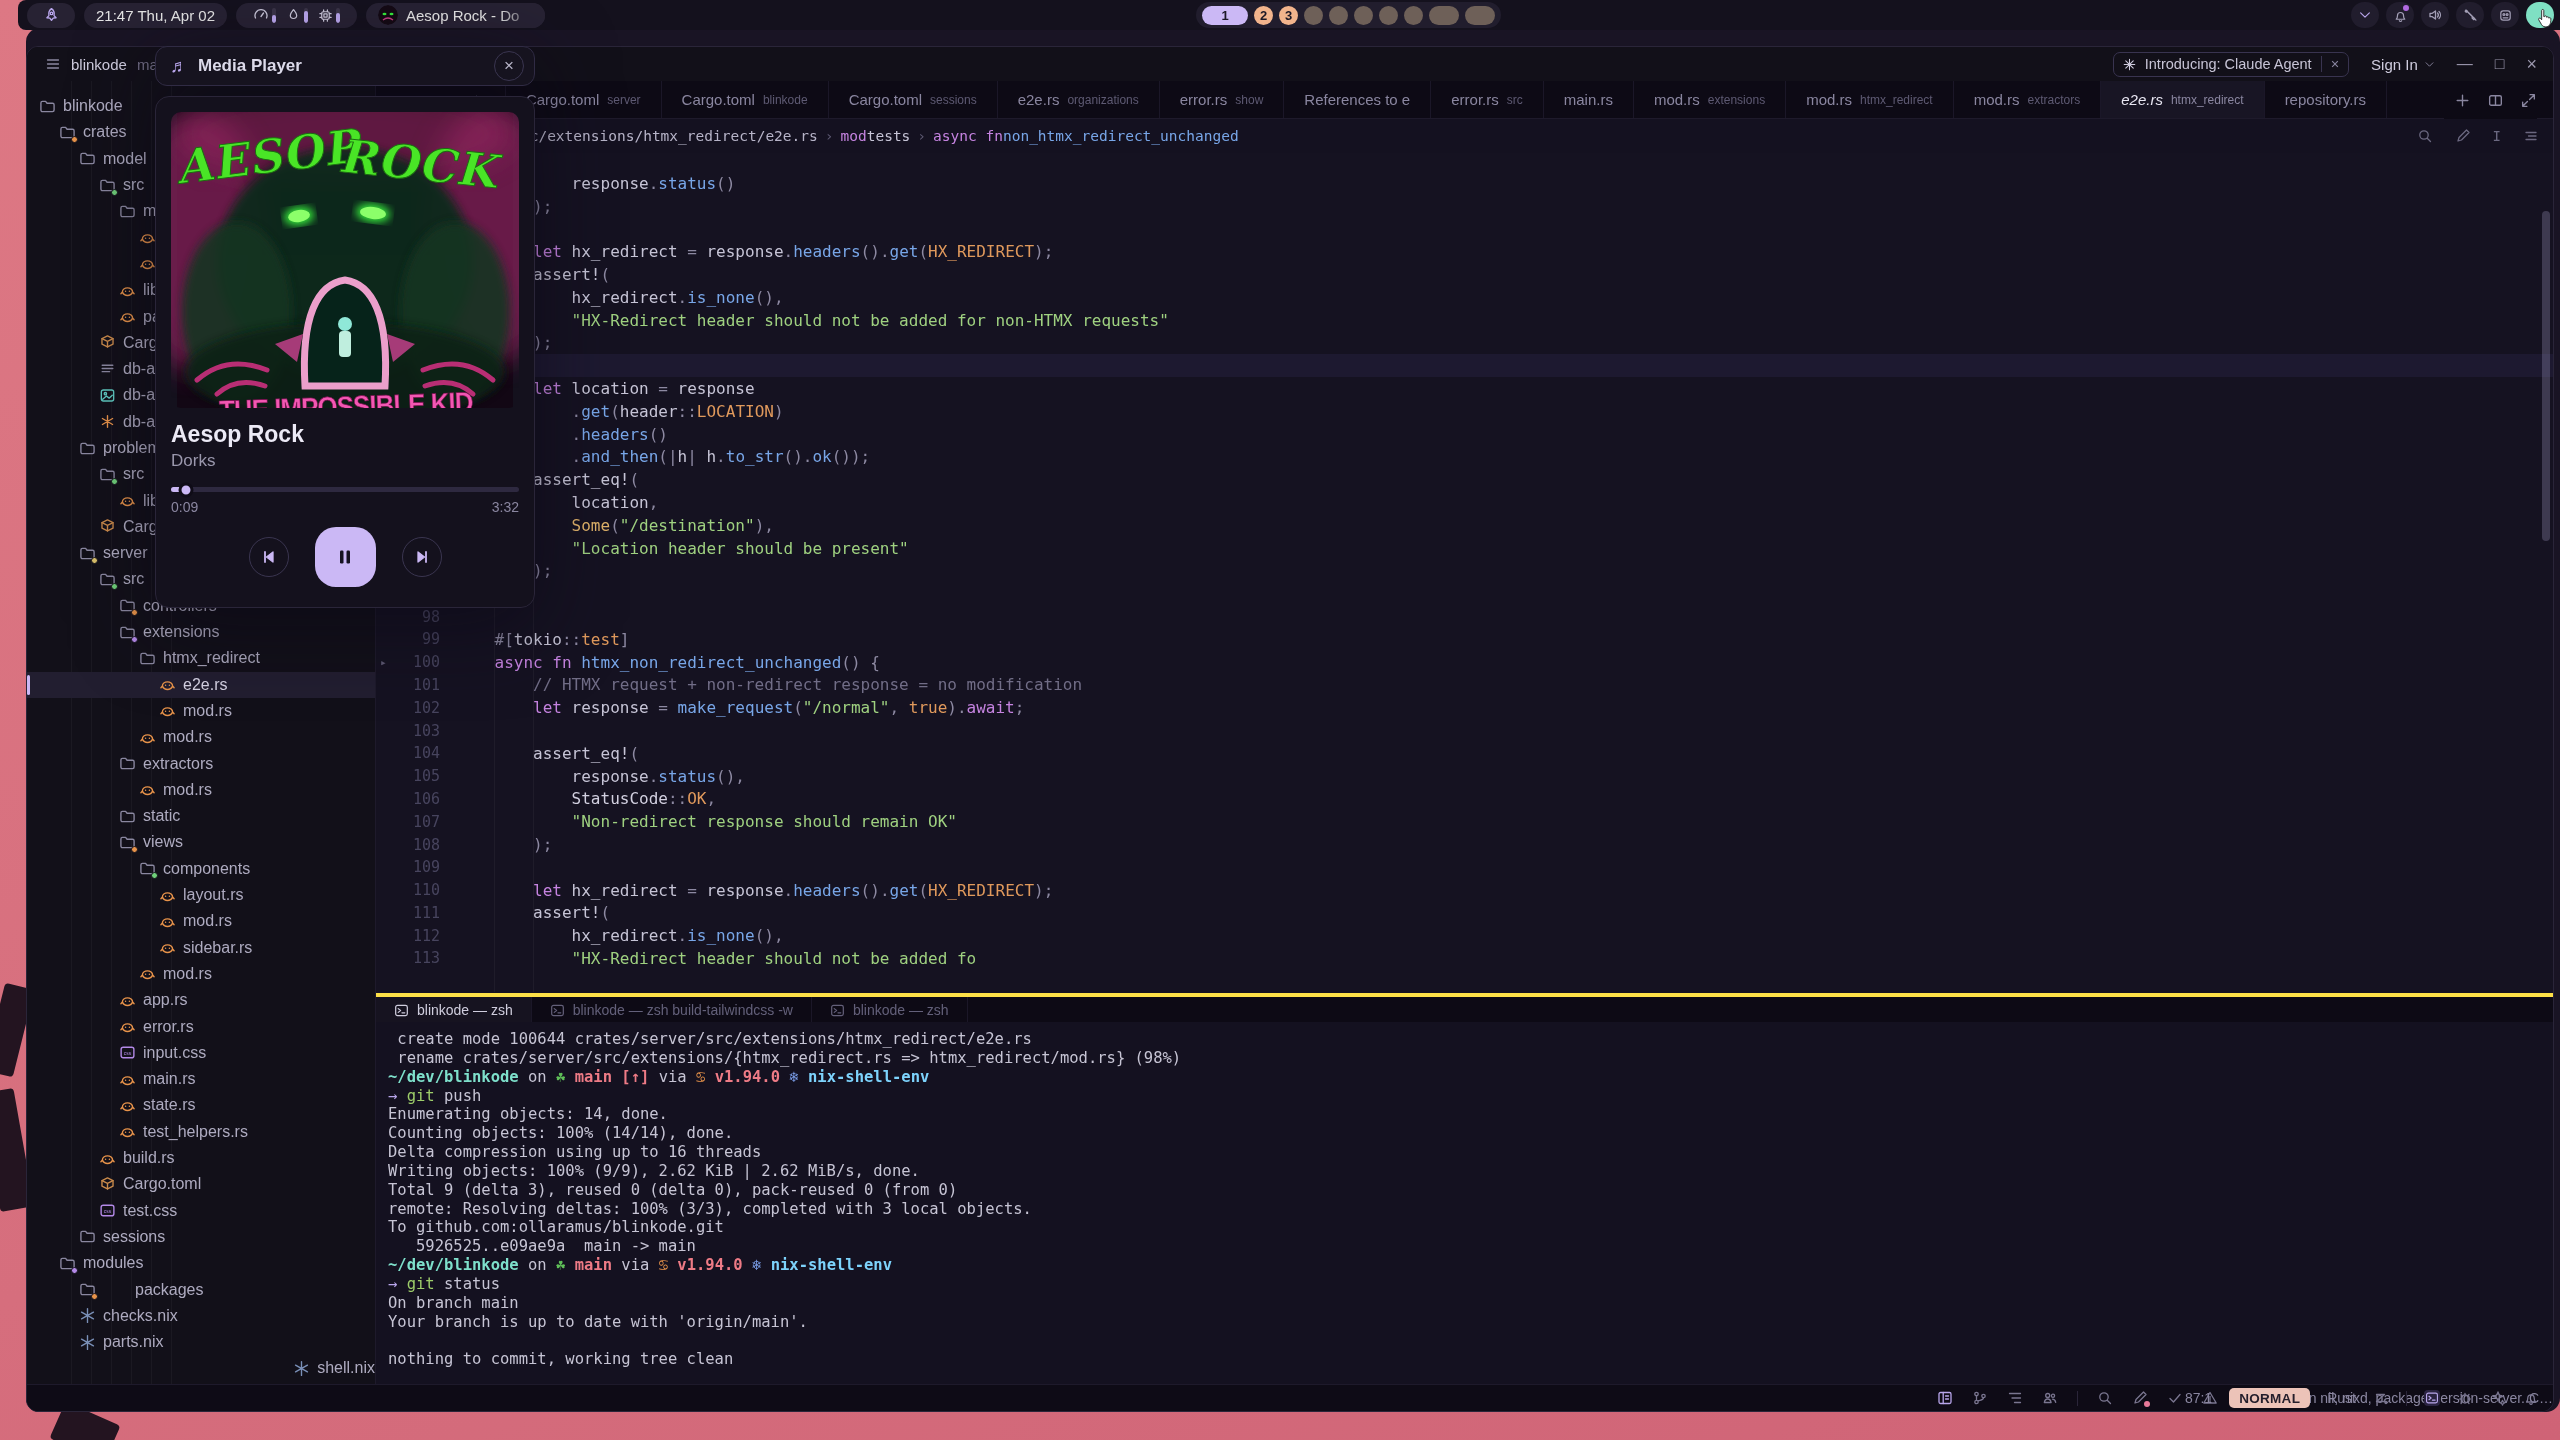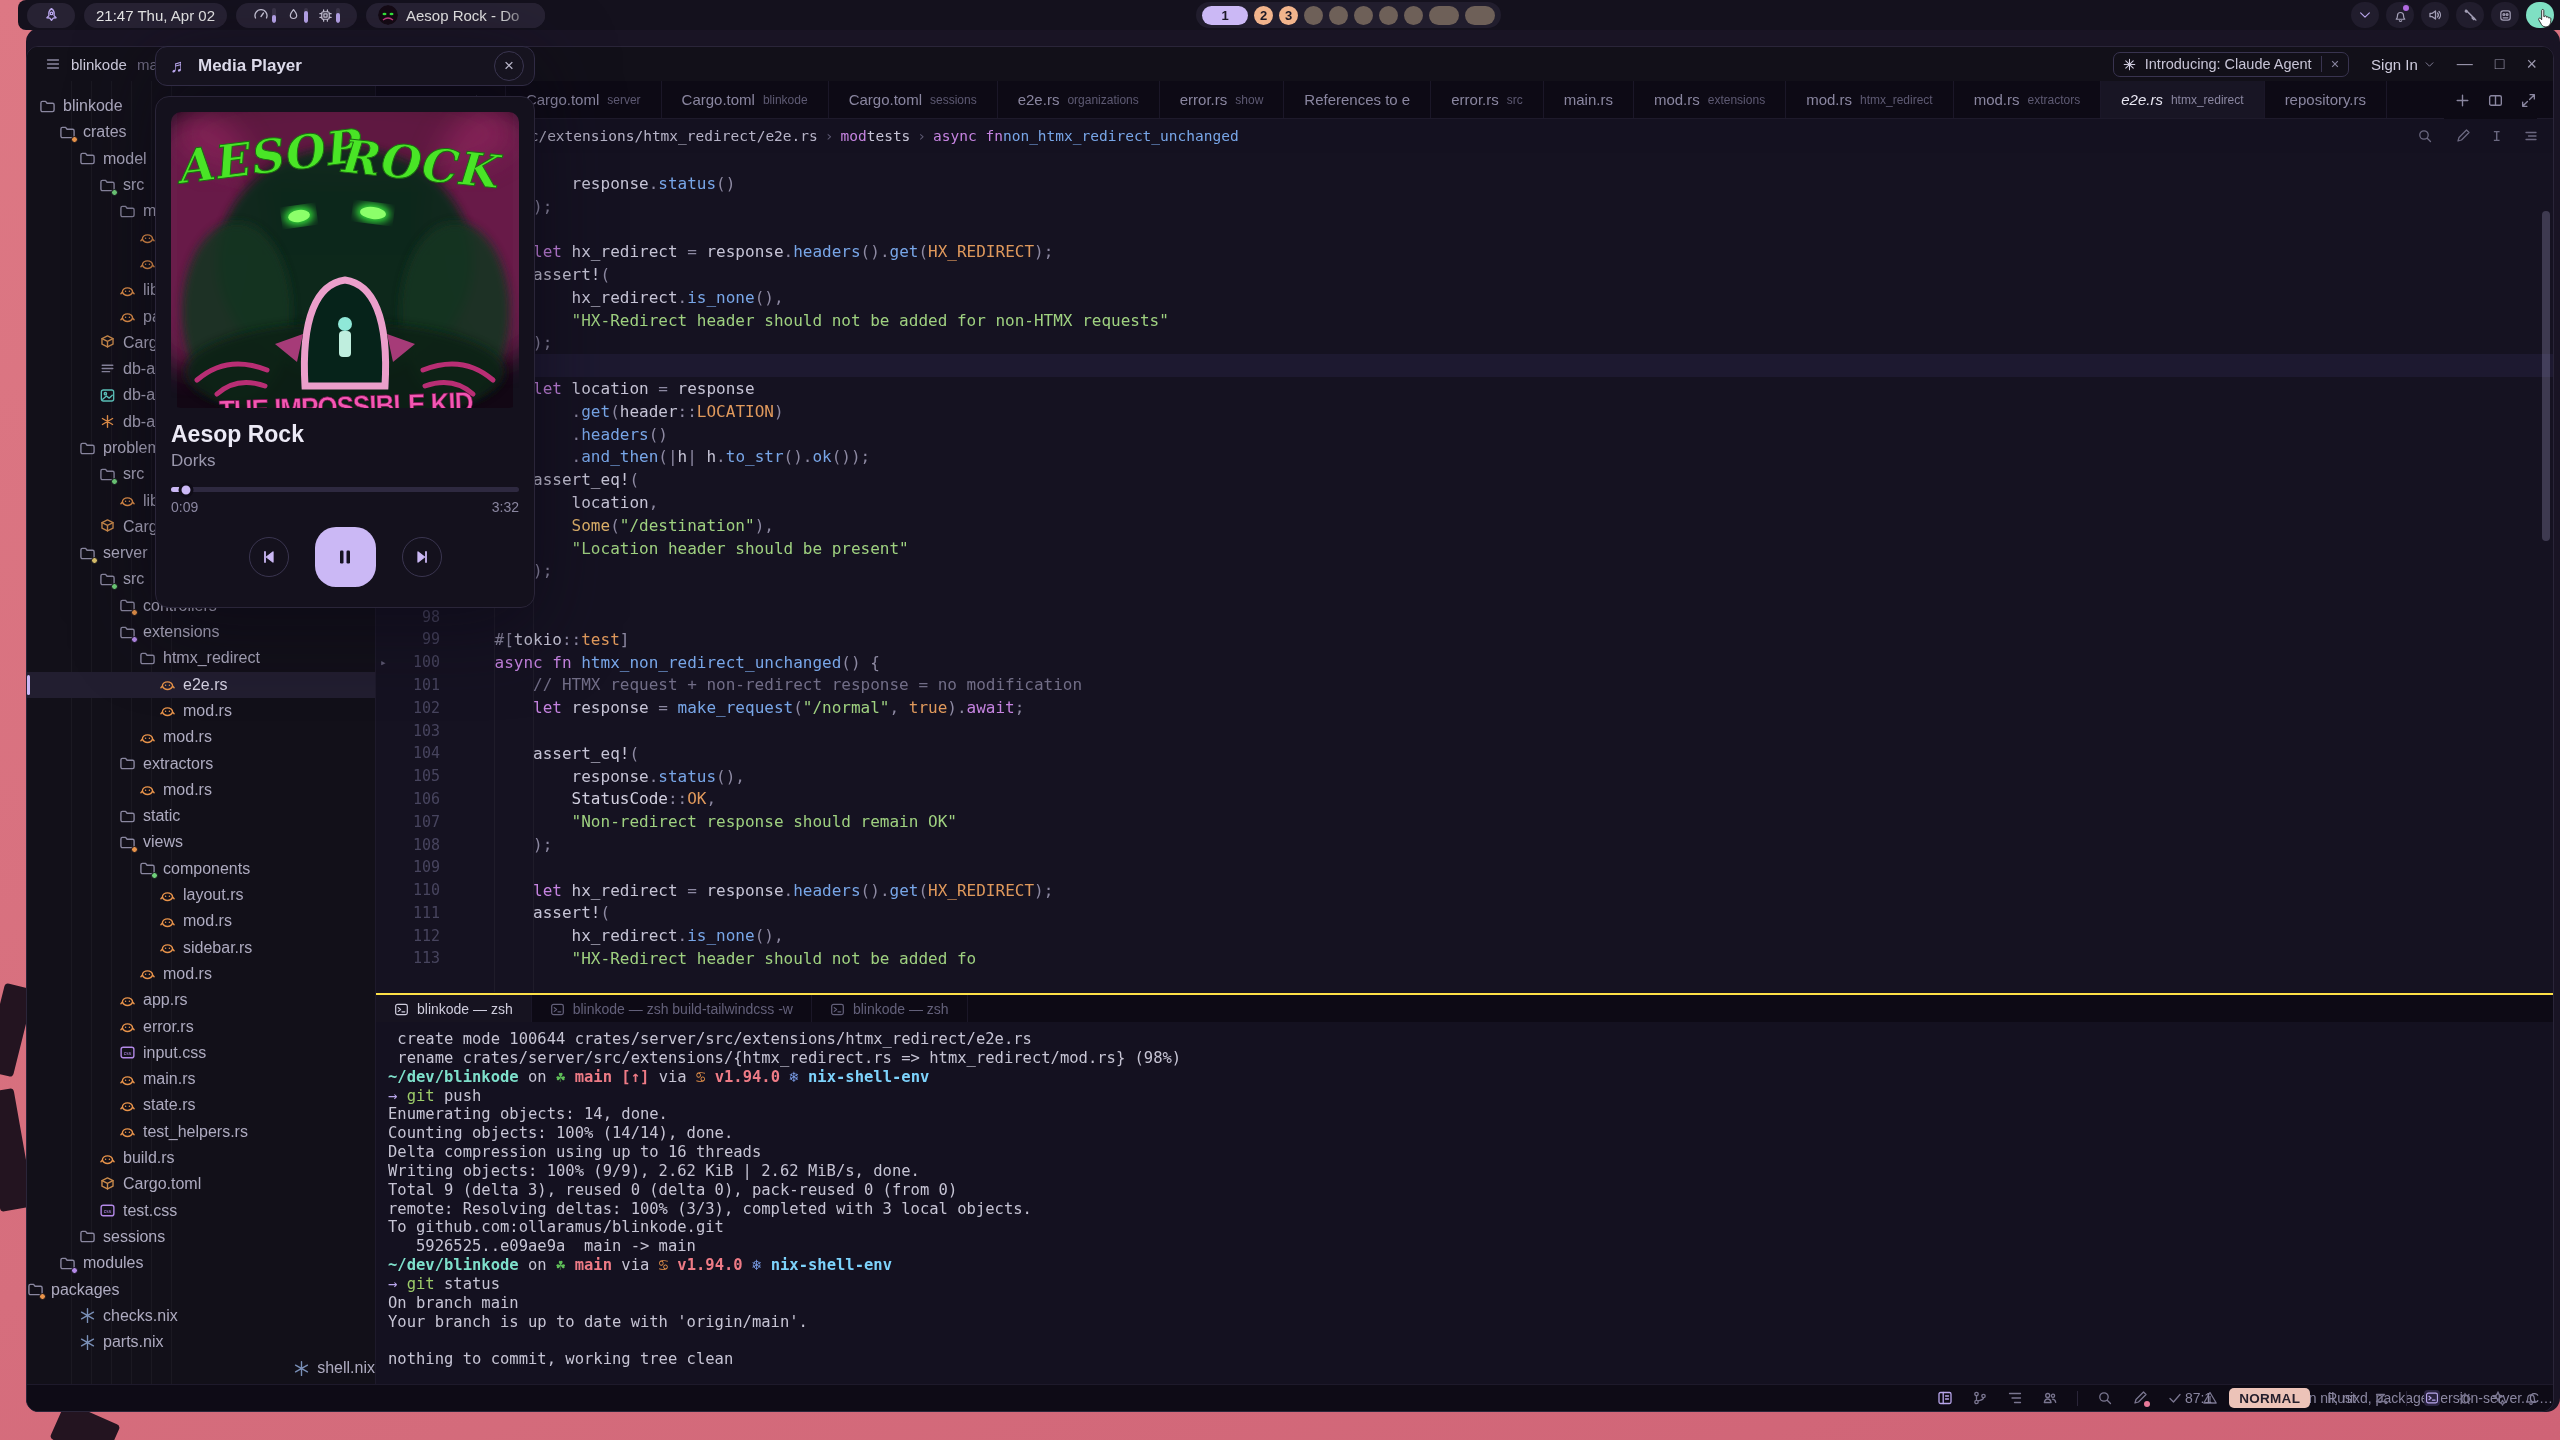--- a/index.html
+++ b/index.html
@@ -96,21 +96,21 @@
   .cline .marker { position:absolute; left:4px; color:#5e5a73; font-size:11px;}
   .cline .src { margin-left:16px; }
   .cline.cur { background:#1d1930; }
   .caret { display:inline-block; width:2px; height:18px; background:#cbb8f5; vertical-align:middle;}
   .c-k{color:#c583e0}.c-f{color:#78a6e8}.c-c{color:#e0995c}.c-s{color:#9fd180}
   .c-m{color:#8d89a2}.c-v{color:#c6c4d6}.c-cm{color:#716d87}.c-o{color:#e0b36a}.c-t{color:#d2d0e0}
   .scrollthumb { position:absolute; right:3px; top:58px; width:8px; height:330px; border-radius:4px;
     background:rgba(170,162,205,.28);}
 
   .termtabs { position:absolute; left:0; top:912px; right:0; height:30px; background:#0d0a15; display:flex;
-    border-top:2px solid #fde047;}
+    border-top:4px solid #fde047;}
   .ttab { display:flex; align-items:center; gap:8px; padding:0 18px; font-size:14px; color:#63607a;
     border-right:1px solid #1b1728;}
   .ttab.active { background:#161320; color:#cfcddd; }
   .ttab .ico { width:15px; height:15px; }
   .terminal { position:absolute; left:0; top:941px; right:0; bottom:0; background:#141120; overflow:hidden;
     font-family:"DejaVu Sans Mono","DejaVu Sans", monospace; font-size:15.5px; padding:8px 0 0 12px; }
   .tline { height:18.85px; white-space:pre; }
   .t-p{color:#c6c4d4}.t-teal{color:#7ee0cb;font-weight:bold}.t-red{color:#ee7b86;font-weight:bold}
   .t-orange{color:#e8934a}.t-blue{color:#7dd3fc;font-weight:bold}.t-green{color:#9ece6a}
   .t-arrow{color:#b9a6ec}.t-leaf{color:#5fbf58}.t-snow{color:#7a9de8}
@@ -744,21 +744,21 @@
           </div>
           <div class="trow" style="padding-left: 32px;">
             <span class="ico" style="color: rgb(138, 135, 160);">
               <svg viewBox="0 0 16 16" fill="none" stroke="currentColor" stroke-width="1.3" stroke-linecap="round" stroke-linejoin="round">
                 <path d="M1.8 4.6c0-.8.6-1.4 1.4-1.4h3l1.4 1.7h5.2c.8 0 1.4.6 1.4 1.4v5.1c0 .8-.6 1.4-1.4 1.4H3.2c-.8 0-1.4-.6-1.4-1.4z"></path>
               </svg>
               <span class="badge" style="background: rgb(180, 138, 232);"></span>
             </span>
             <span>modules</span>
           </div>
-          <div class="trow" style="">
+          <div class="trow" style="padding-left: 52px; gap: 32px;">
             <span class="ico" style="color: rgb(138, 135, 160);">
               <svg viewBox="0 0 16 16" fill="none" stroke="currentColor" stroke-width="1.3" stroke-linecap="round" stroke-linejoin="round">
                 <path d="M1.8 4.6c0-.8.6-1.4 1.4-1.4h3l1.4 1.7h5.2c.8 0 1.4.6 1.4 1.4v5.1c0 .8-.6 1.4-1.4 1.4H3.2c-.8 0-1.4-.6-1.4-1.4z"></path>
               </svg>
               <span class="badge" style="background: rgb(232, 147, 74);"></span>
             </span>
             <span>packages</span>
           </div>
           <div class="trow" style="padding-left: 52px;">
             <span class="ico" style="color: rgb(122, 144, 184);">

